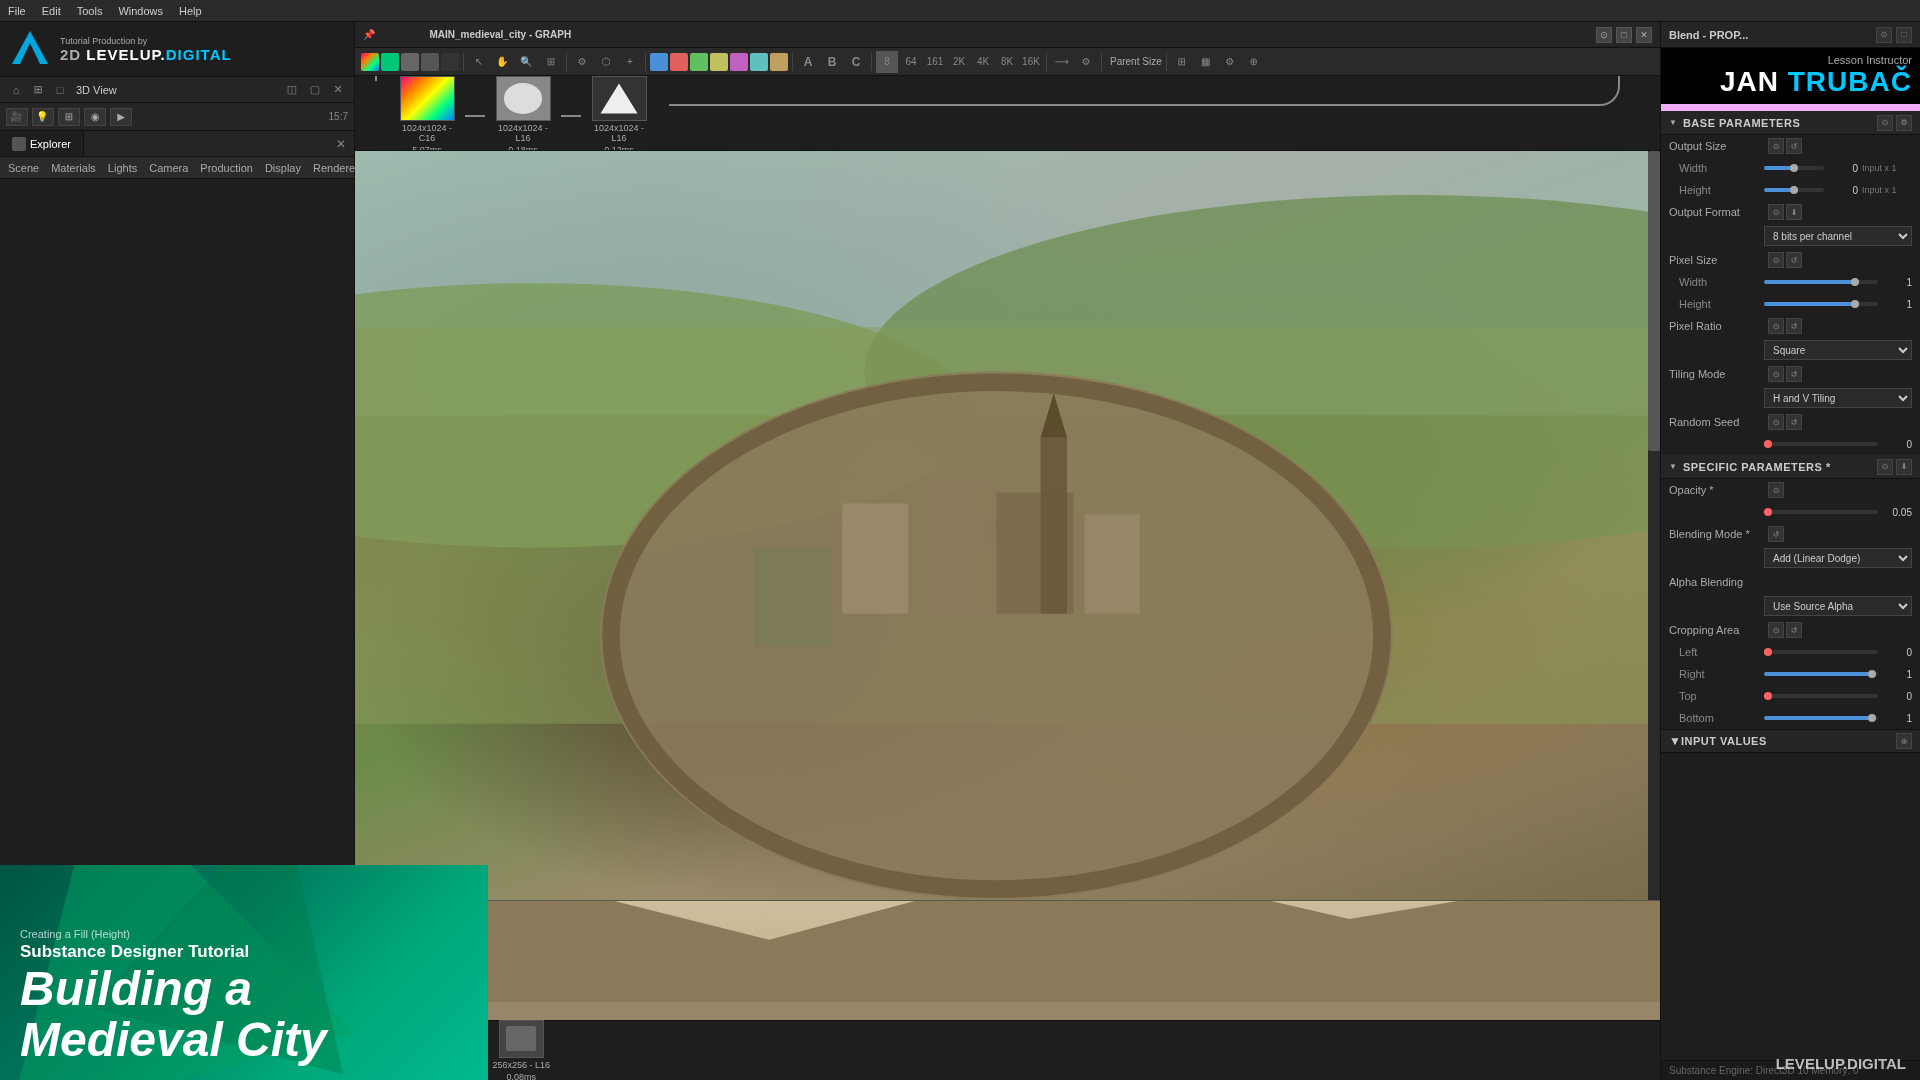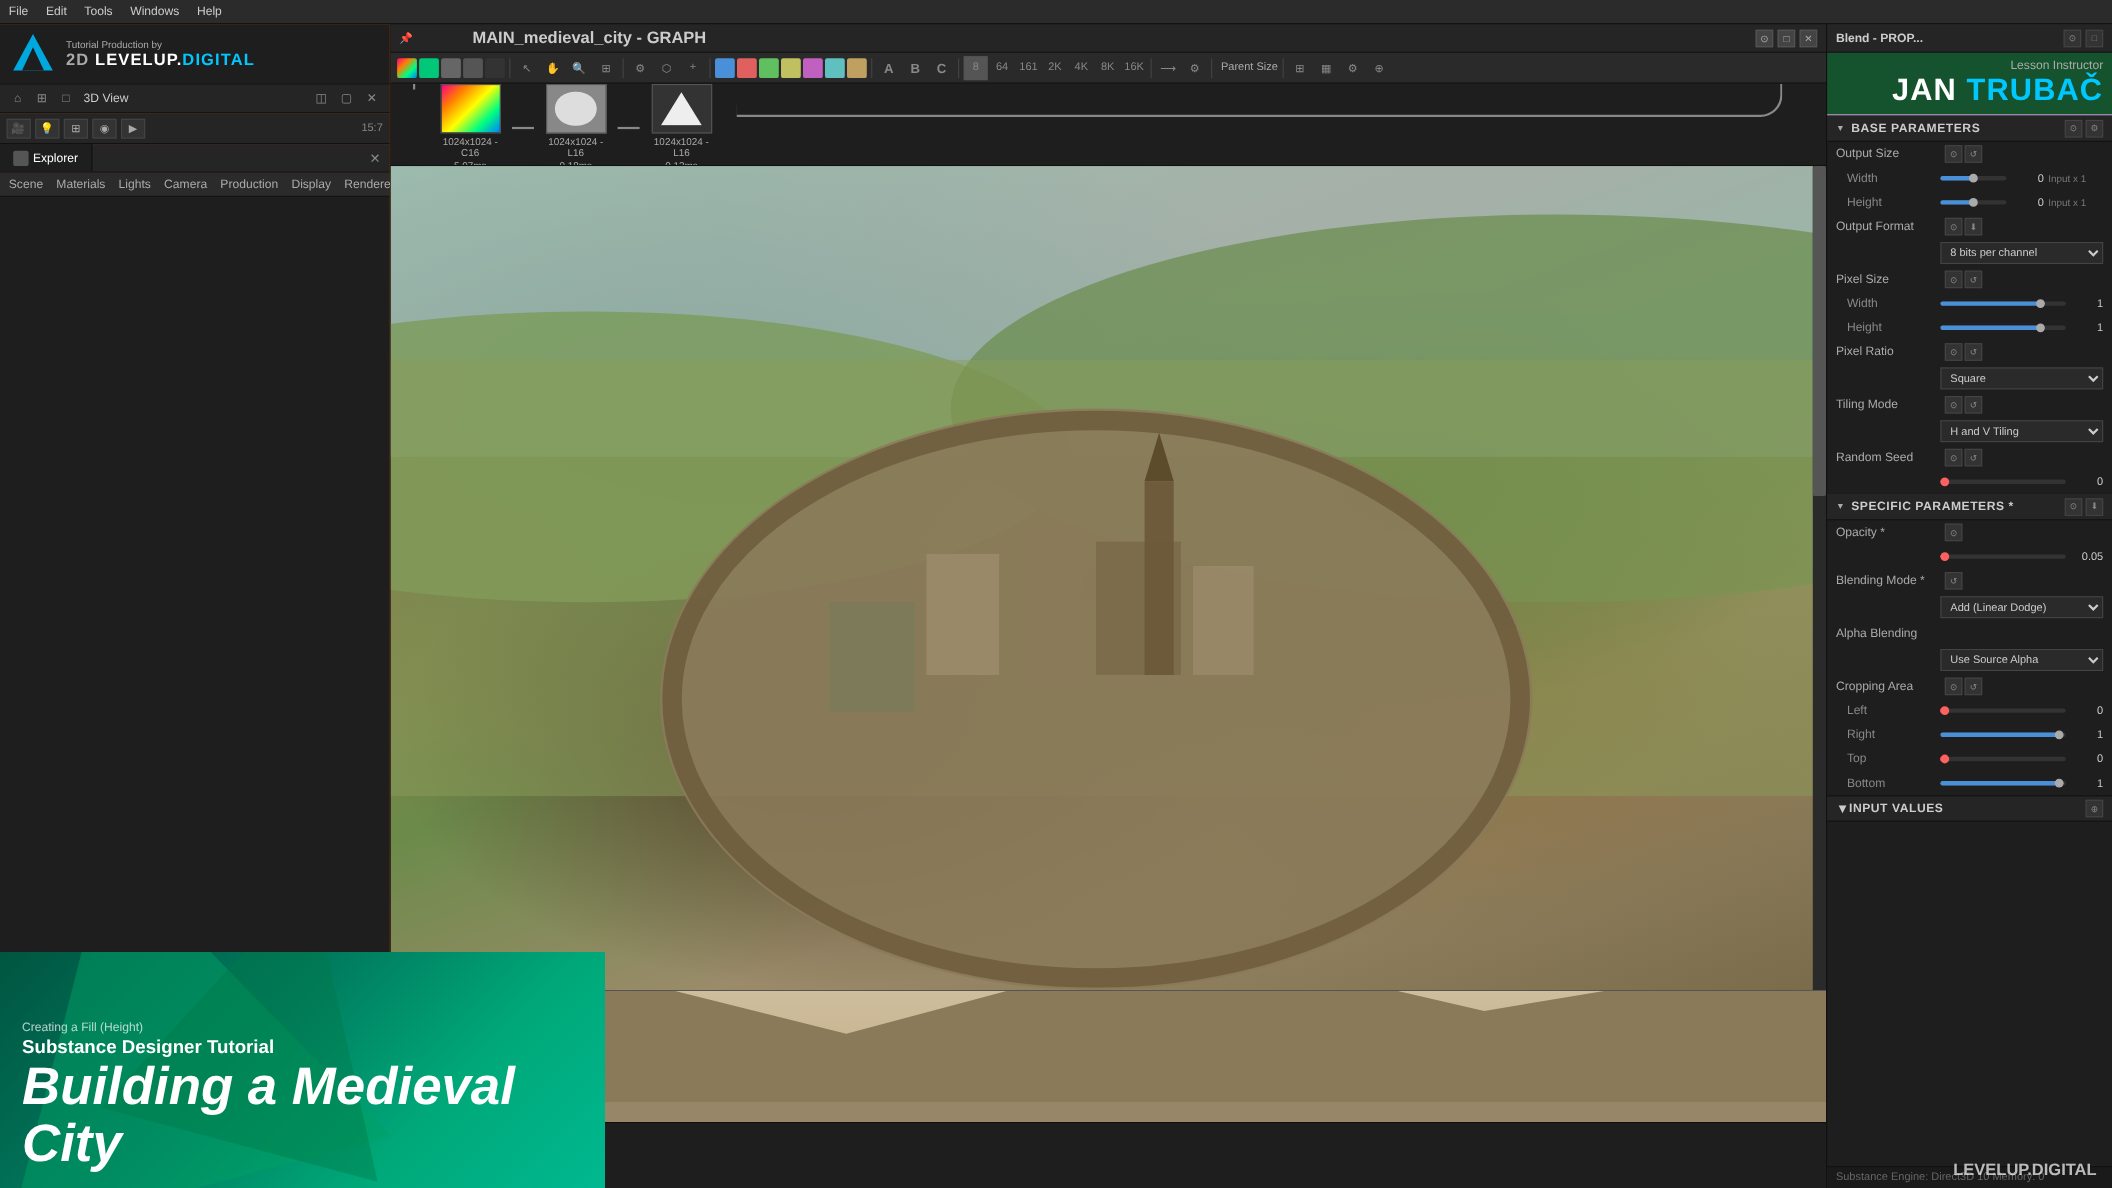--- a/index.html
+++ b/index.html
@@ -195,21 +195,21 @@
     .graph-header {
       height: 26px;
       background: #252525;
       display: flex;
       align-items: center;
       padding: 0 8px;
       gap: 6px;
       border-bottom: 1px solid #111;
     }
     .graph-title {
-      font-size: 15px;
+      font-size: 10px;
       color: #ccc;
       font-weight: bold;
       padding-left: 48px;
     }
     .graph-header-icons {
       margin-left: auto;
       display: flex;
       gap: 4px;
     }
     .gh-icon {
@@ -823,21 +823,21 @@
   <div class="right-panel">
 
     <div class="right-panel-header">
       <div class="rph-title">Blend - PROP...</div>
       <div class="rph-icons">
         <div class="p-icon">⊙</div>
         <div class="p-icon">□</div>
       </div>
     </div>
 
-    <div style="padding: 6px 8px; background: #14532d; border-bottom: 1px solid #f0abfc;">
+    <div style="padding: 6px 8px; background: #000000; border-bottom: 7px solid #f0abfc;">
       <div style="font-size:11px; color:#aaa; text-align:right;">Lesson Instructor</div>
       <div style="font-size:28px; font-weight:900; color:#fff; text-align:right; letter-spacing:1px;">
         <span style="color:#fff;">JAN</span> 
         <span style="color:#00c8ff;">TRUBA</span><span style="color:#00c8ff;">Č</span>
       </div>
     </div>
 
     <div class="section-header">
       <span class="arrow">▼</span>
       <span class="section-title">BASE PARAMETERS</span>
@@ -1103,21 +1103,21 @@
     </div>
 
     <div class="status-bar-bottom">
       <span>Substance Engine: Direct3D 10  Memory: 0</span>
     </div>
 
   </div>
 
 </div>
 
-<div style="position:fixed; bottom:0; left:0; width:550px; height:215px; background: linear-gradient(135deg, #005540 0%, #007a5e 40%, #00a878 70%, #00b890 100%); overflow:hidden; z-index:15;">
+<div style="position:fixed; bottom:0; left:0; width:488px; height:215px; background: linear-gradient(135deg, #005540 0%, #007a5e 40%, #00a878 70%, #00b890 100%); overflow:hidden; z-index:15;">
 
   <div style="position:absolute; width:0; height:0; border-left:180px solid transparent; border-right:180px solid transparent; border-bottom:320px solid rgba(0,160,100,0.5); top:-100px; left:-40px; transform:rotate(-15deg);"></div>
   <div style="position:absolute; width:0; height:0; border-left:130px solid transparent; border-right:130px solid transparent; border-bottom:250px solid rgba(0,120,70,0.4); top:-70px; left:120px; transform:rotate(15deg);"></div>
   <div style="position:absolute; bottom:15px; left:20px; right:20px;">
     <div style="font-size:11px; color:rgba(255,255,255,0.7); margin-bottom:2px;">Creating a Fill (Height)</div>
     <div style="font-size:17px; font-weight:600; color:#fff; margin-bottom:2px;">Substance Designer Tutorial</div>
     <div style="font-size:48px; font-weight:900; color:#fff; line-height:1.05; font-style:italic;">
       <span>Building a</span> <span>Medieval City</span>
     </div>
   </div>

